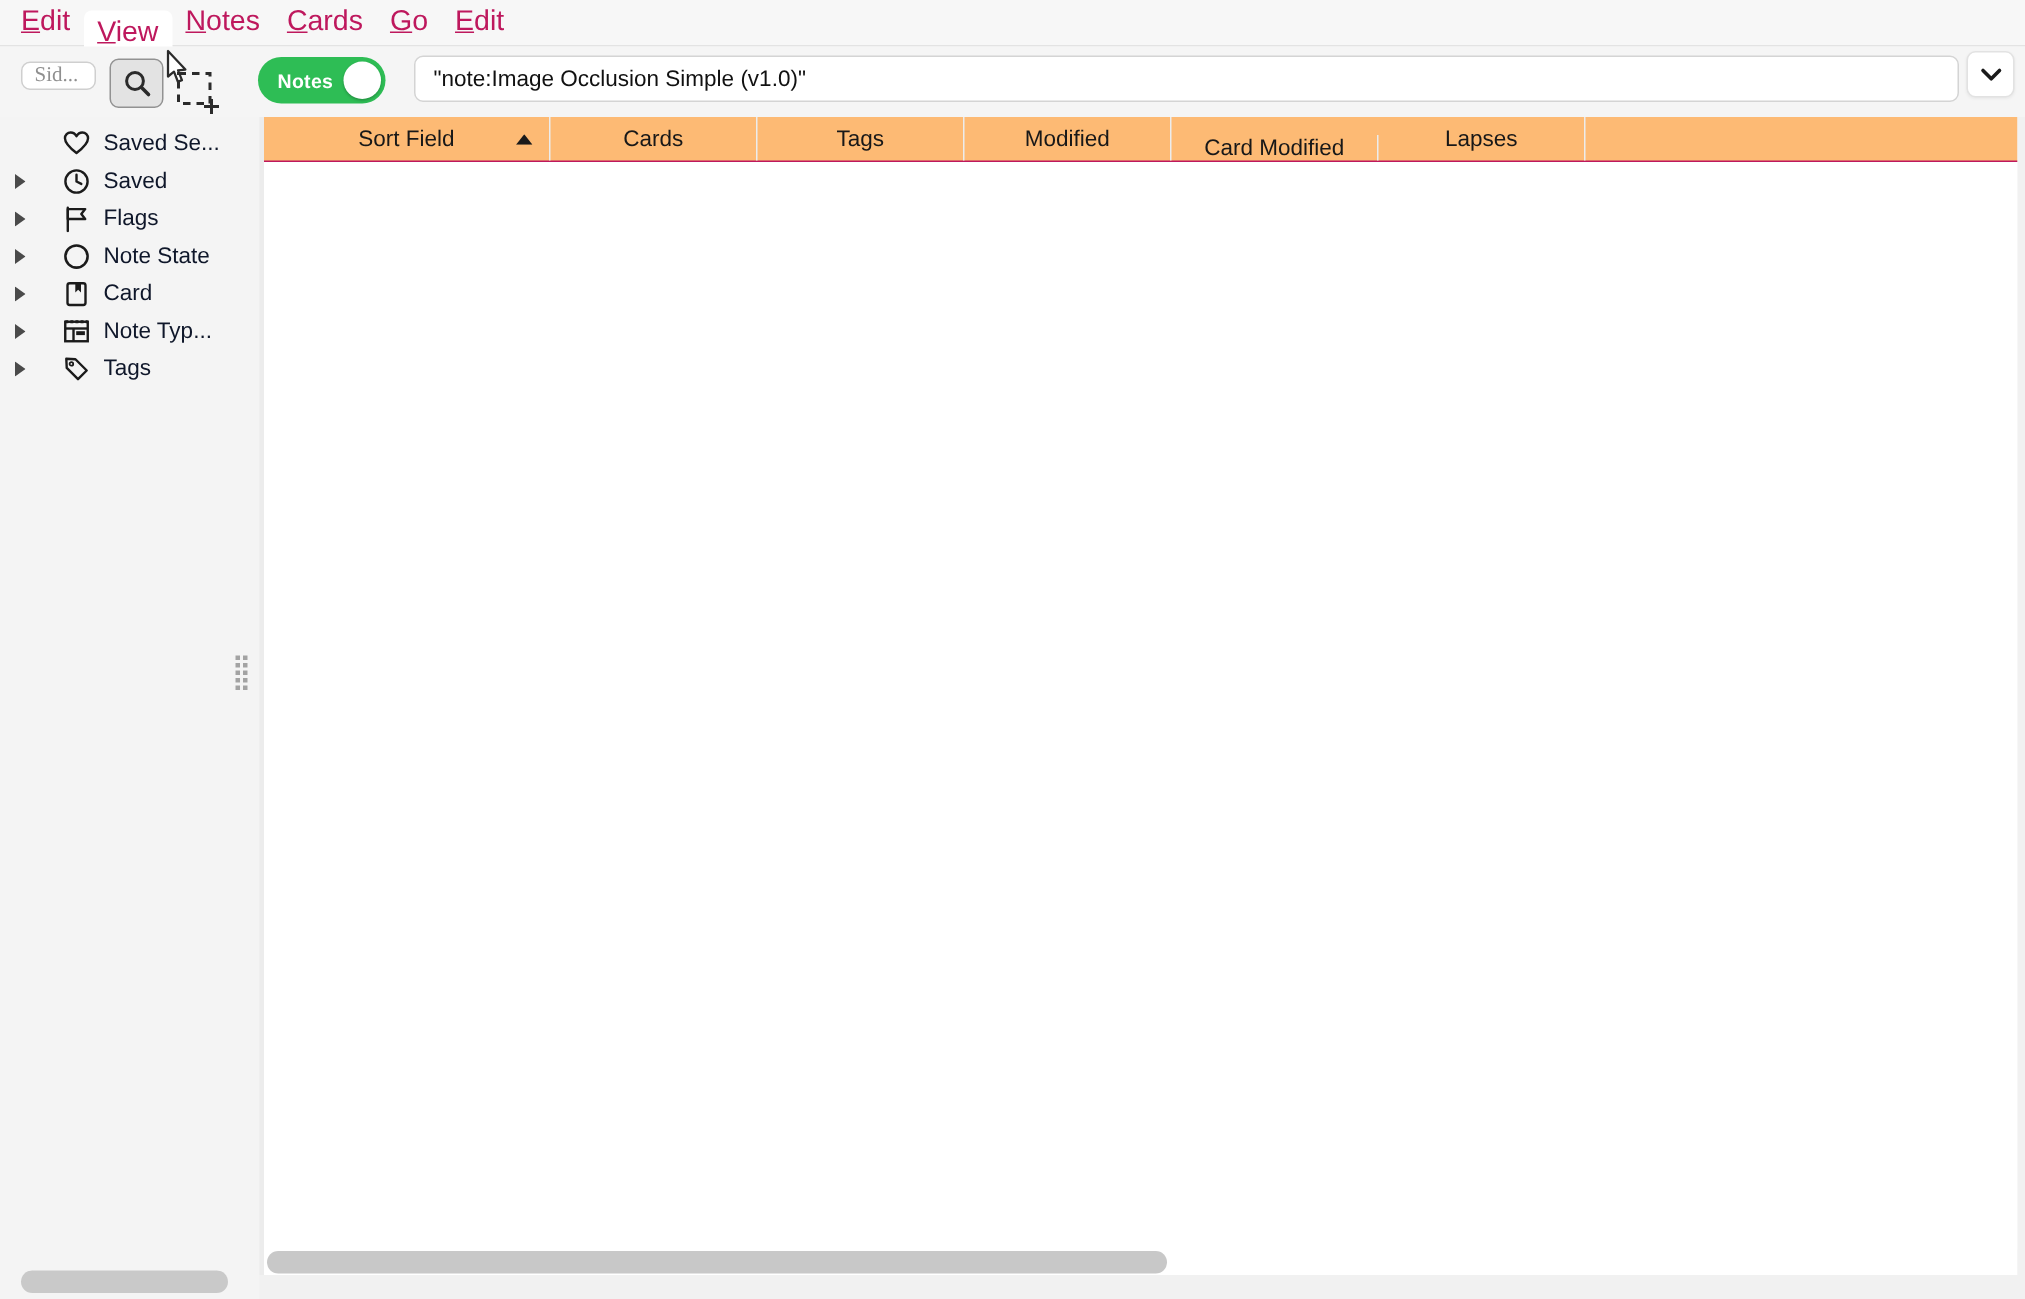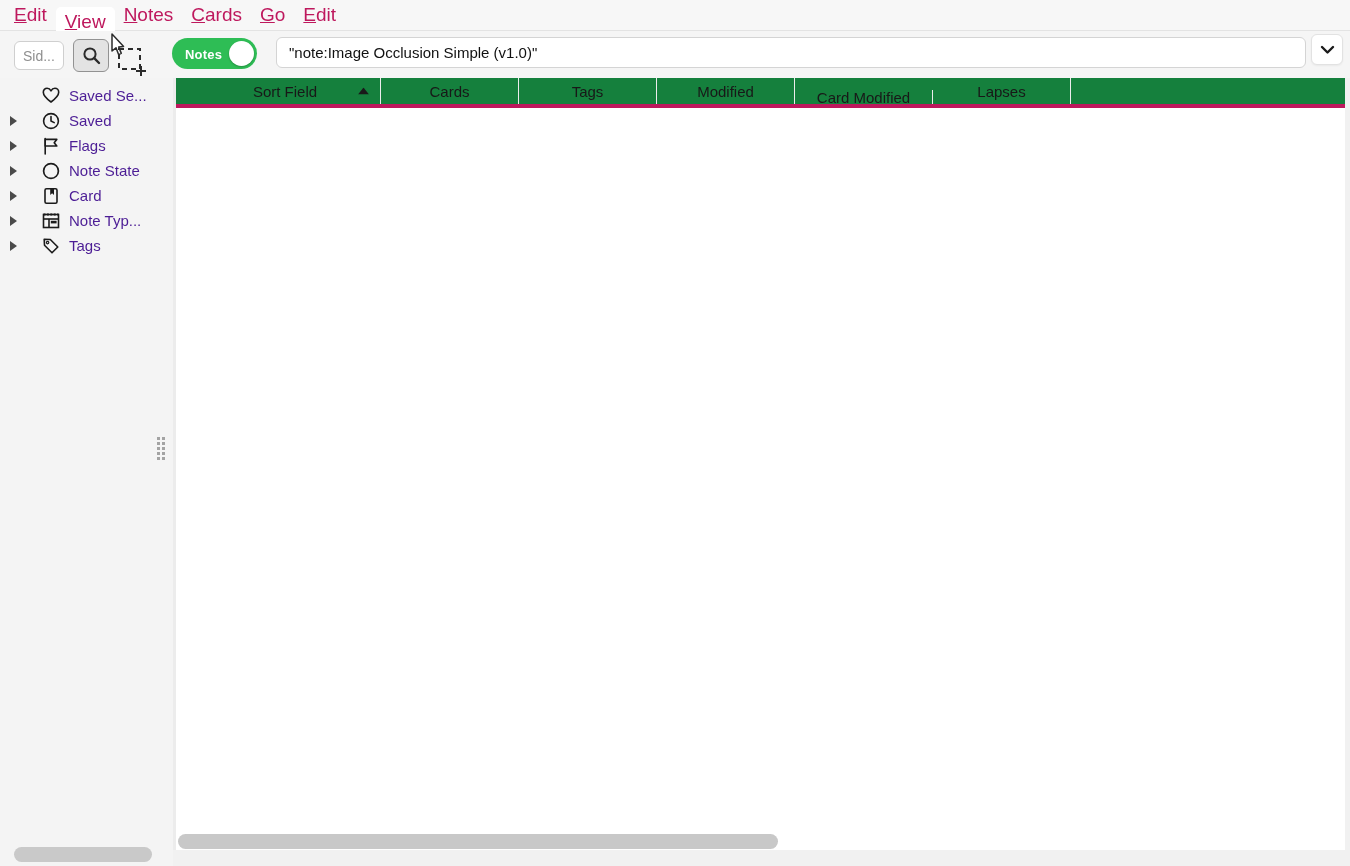--- a/index.html
+++ b/index.html
@@ -23,24 +23,24 @@
   }
   .menu-item::first-letter { text-decoration:underline; }
   .menu-item.hover { background:#ffffff;margin-top:14px; }
 
   
   .toolbar {
     position:absolute; top:31px; left:0; right:0; height:47px;
     background:#f5f5f5;
   }
   .sb-filter {
-    position:absolute; left:14px; top:10px; width:50px; height:29px;
+    position:absolute; left:14px; top:10px; width:50px; height:19px;
     border:1px solid #cfcfcf; border-radius:6px; background:#fff;
     padding:0 8px; font-size:14px; color:#15803d; outline:none;
-    font-family:Liberation Sans, sans-serif;
+    font-family:Liberation Serif, serif;
   }
   .sb-filter::placeholder { color:#8f8f8f; }
   .search-btn {
     position:absolute; left:73px; top:8px; width:36px; height:33px;
     background:#e3e3e3; border:1px solid #929292; border-radius:6px;
     display:flex; align-items:center; justify-content:center;
   }
   .cursor-gfx { position:absolute; left:106px; top:1px; }
   .toggle {
     position:absolute; left:172px; top:7px; width:85px; height:31px;
@@ -71,21 +71,21 @@
   
   .sidebar {
     position:absolute; left:0; top:78px; width:173px; height:788px;
     background:#f4f4f4; padding-top:5px;
   }
   .sb-item { height:25px; display:flex; align-items:center; cursor:default; }
   .sb-expander { width:26px; display:flex; justify-content:center; align-items:center; }
   .sb-expander.hidden svg { visibility:hidden; }
   .sb-icon { width:18px; height:18px; margin-left:16px; margin-right:9px; flex:none;
              display:flex; align-items:center; justify-content:center; }
-  .sb-label { font-size:15px; color:#4c1d95; white-space:nowrap; }
+  .sb-label { font-size:15px; color:#0f172a; white-space:nowrap; }
   .drag-handle {
     position:absolute; left:157px; top:359px;
     display:grid; grid-template-columns:repeat(2,3px); grid-auto-rows:3px; gap:2px;
     cursor:col-resize;
   }
   .drag-handle i { background:#a3a3a3; }
   .sb-scrollbar {
     position:absolute; left:14px; top:769px; width:138px; height:15px;
     border-radius:7.5px; background:#c9c9c9;
   }
@@ -97,23 +97,22 @@
   
   .table-area {
     position:absolute; left:176px; top:78px; width:1169px; height:772px;
     background:#fff;
   }
   .right-gutter {
     position:absolute; left:1345px; top:78px; width:5px; height:772px;
     background:#f1f1f1;
   }
   .thead {
-    display:flex; height:30px; background:#15803d;
-    border-bottom:4px solid #be185d;
-    padding-left:14px;
+    display:flex; height:30px; background:#fdba74;
+    border-bottom:1px solid #be185d;
   }
   .th {
     position:relative; border-right:1px solid #ececec;
     display:flex; align-items:center; justify-content:center;
     font-size:15px; color:#181818; cursor:default; flex:none;
   }
   .th.filler { flex:1; border-right:none; }
   .sort-icon { position:absolute; right:11px; top:50%; transform:translateY(-50%); line-height:0; }
   .tbody { position:relative; height:725px; background:#fff; }
   .h-scroll-thumb {

